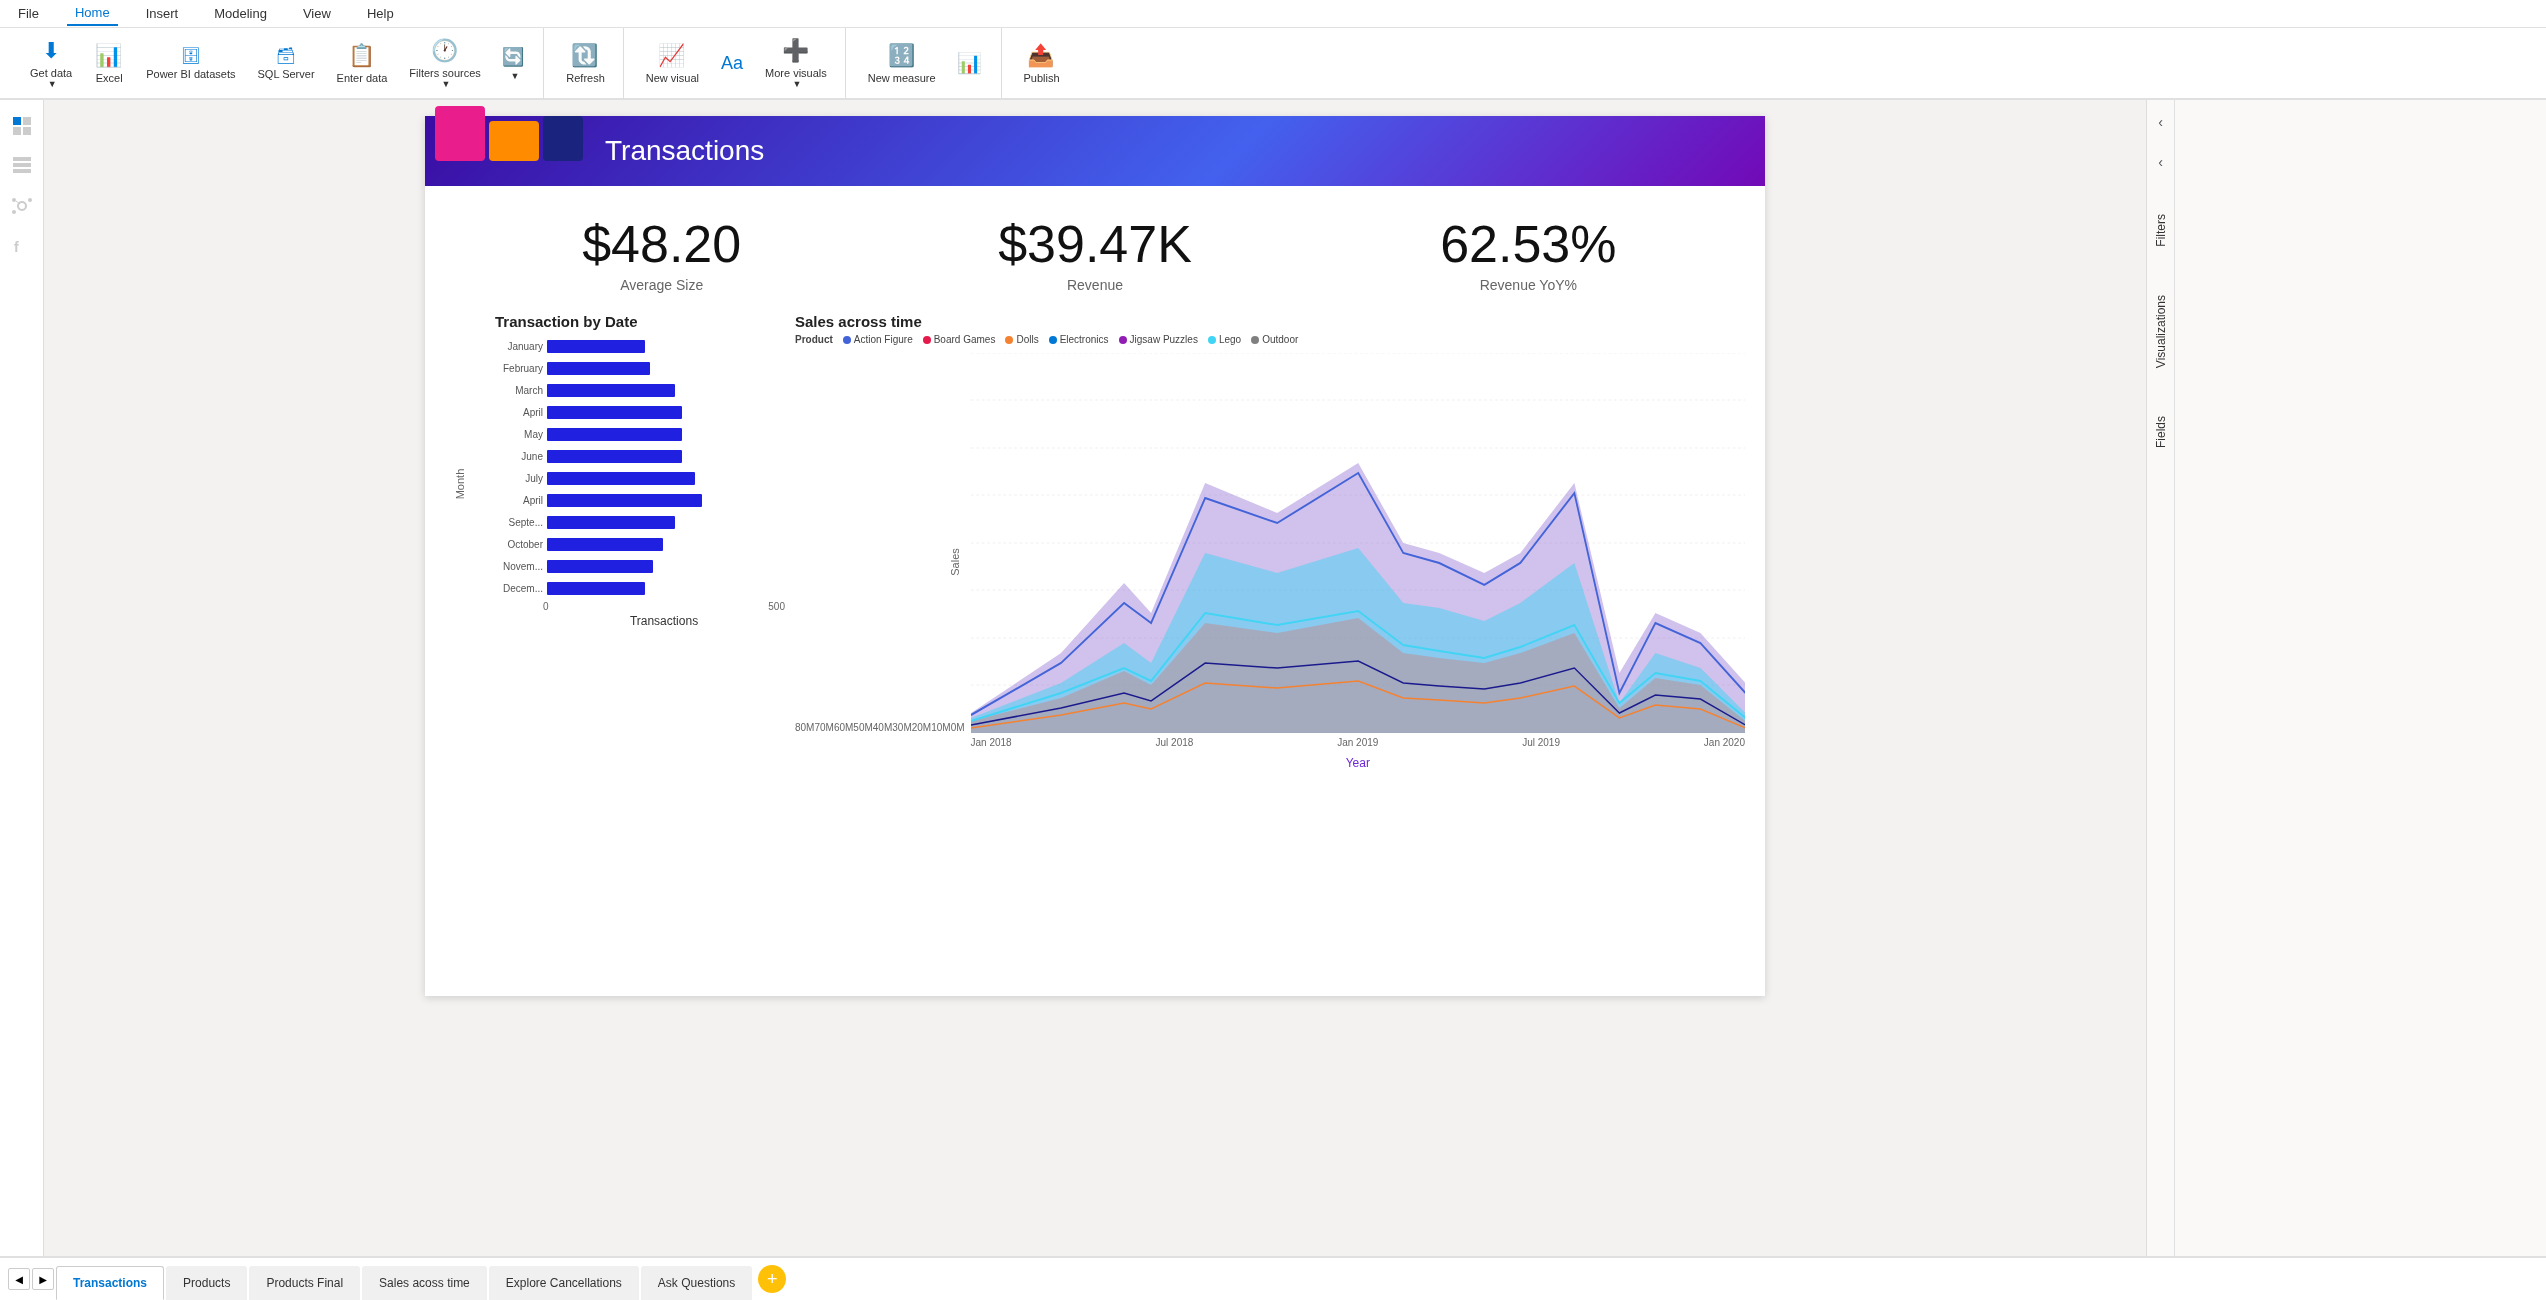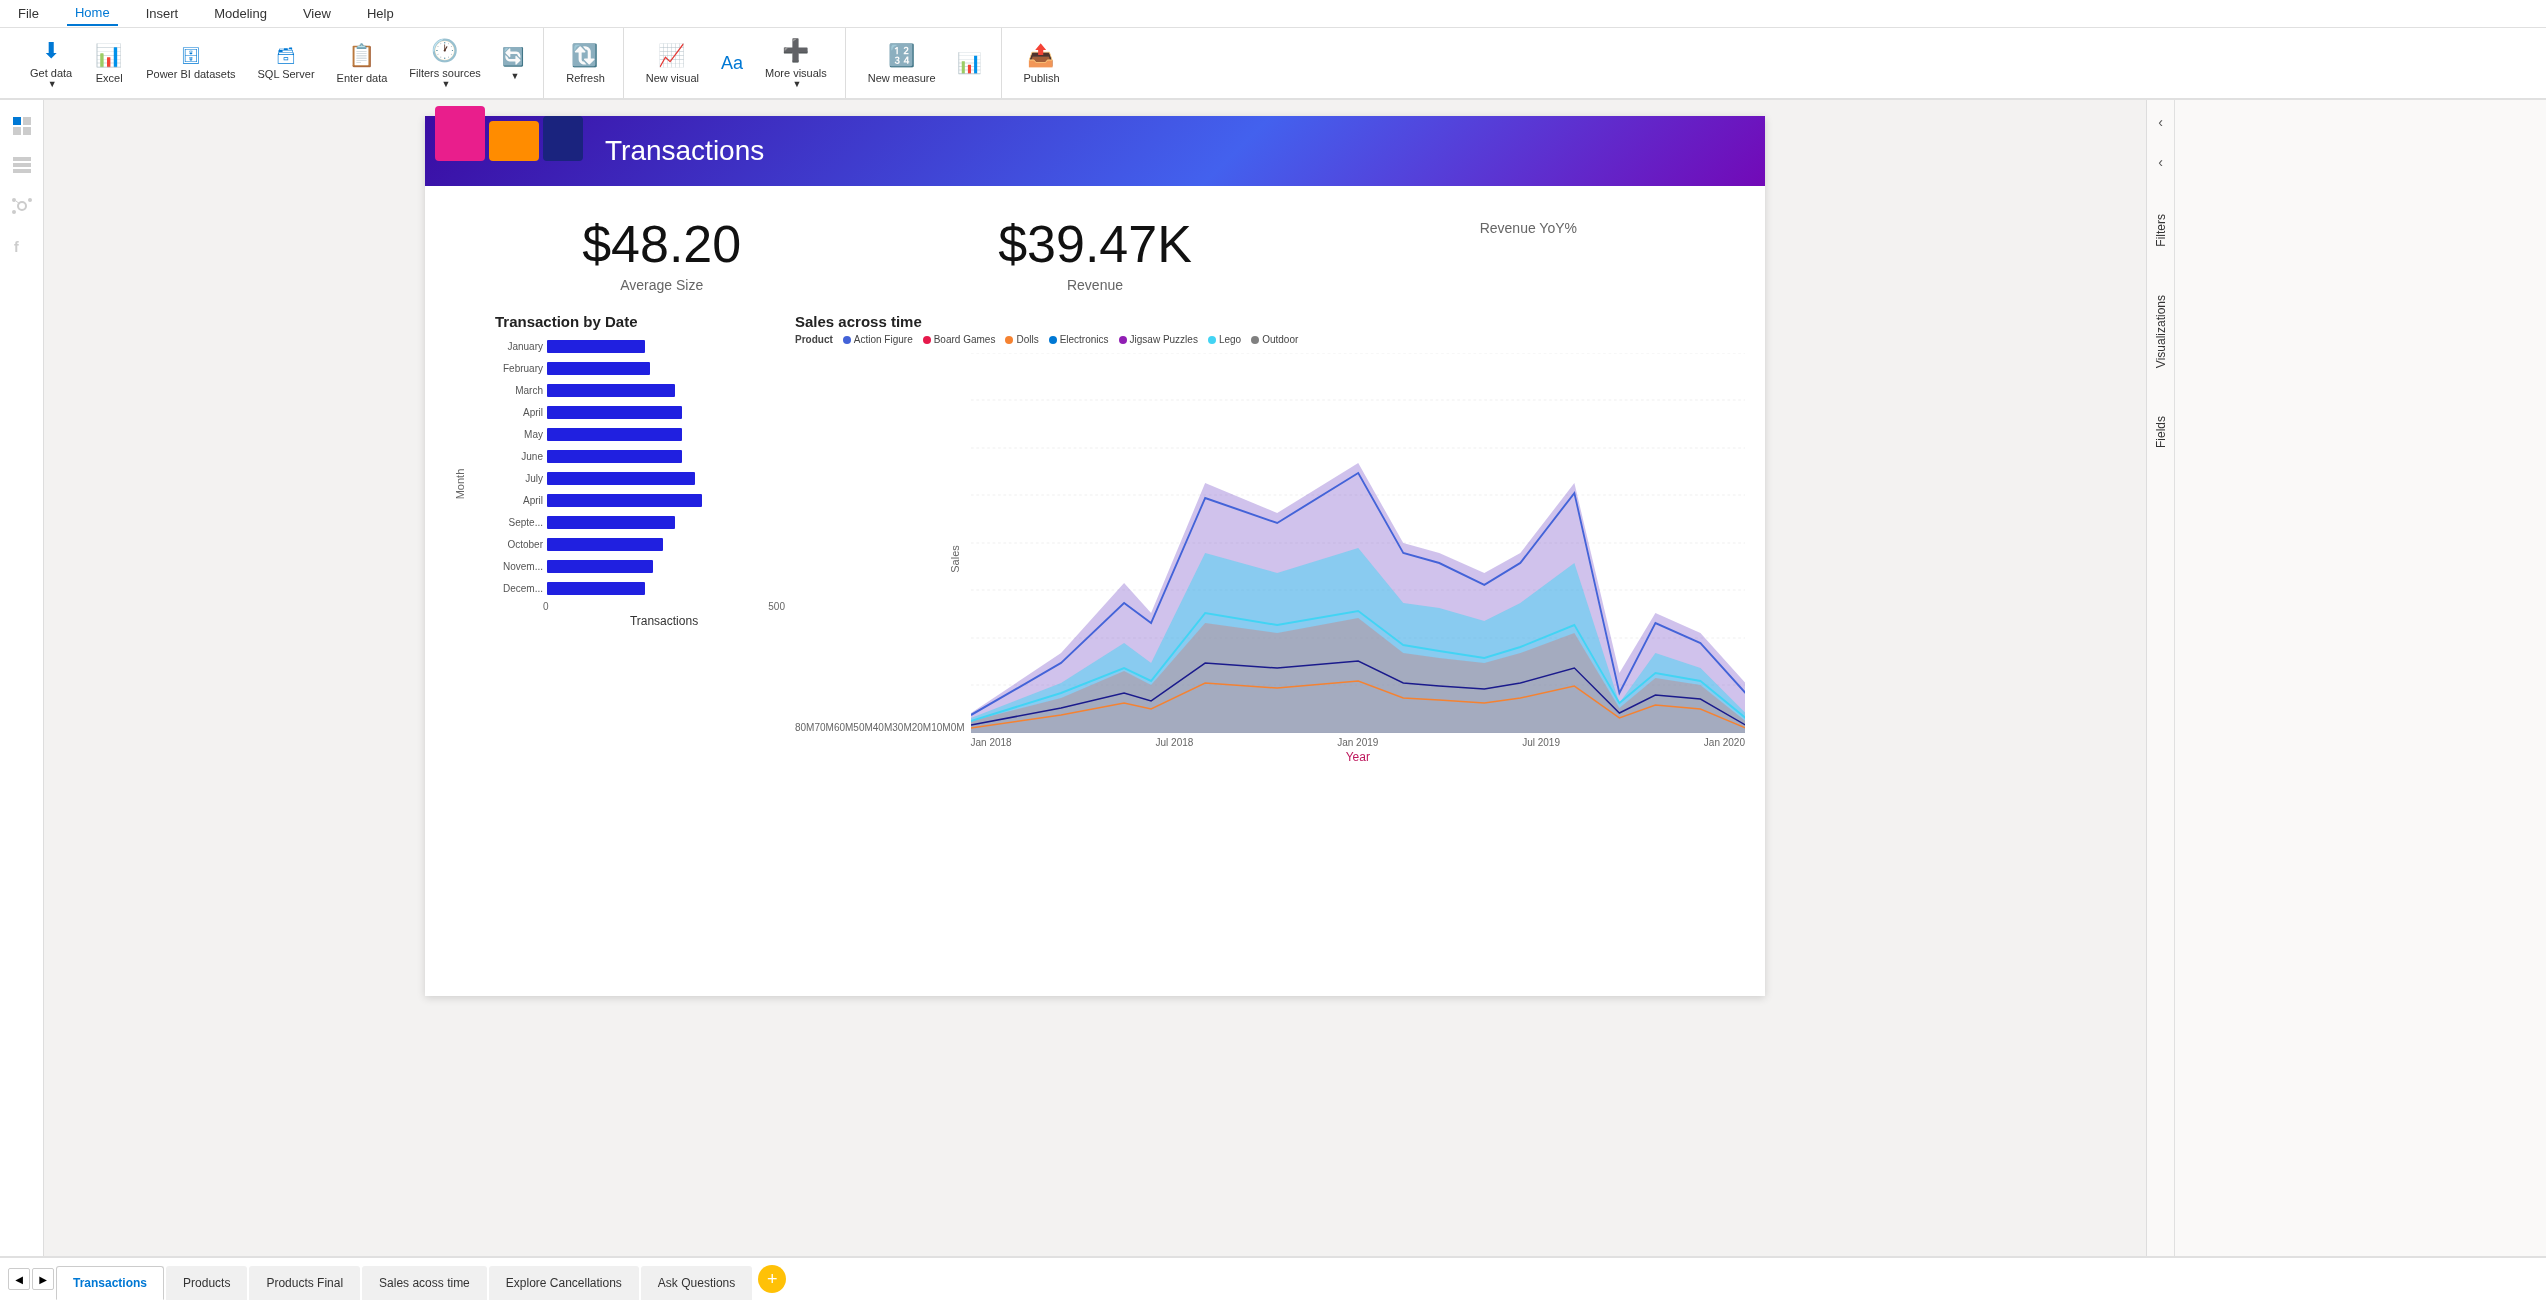--- a/index.html
+++ b/index.html
@@ -445,20 +445,21 @@
       <div class="kpi-row">
         <div class="kpi-card">
           <div class="kpi-value">$48.20</div>
           <div class="kpi-label">Average Size</div>
         </div>
         <div class="kpi-card">
           <div class="kpi-value">$39.47K</div>
           <div class="kpi-label">Revenue</div>
         </div>
         <div class="kpi-card">
+          <div class="kpi-value">62.53%</div>
           <div class="kpi-label">Revenue YoY%</div>
         </div>
       </div>
 
       <div class="charts-row">
 
         <div class="bar-chart-container">
           <div class="chart-title">Transaction by Date</div>
           <div style="display:flex;position:relative;padding-left:30px;">
             <div style="position:absolute;left:0;top:50%;transform:translateY(-50%) rotate(-90deg);font-size:11px;color:#666;white-space:nowrap;">Month</div>
@@ -598,21 +599,21 @@
 
                 <path d="M0,375 L100,362 L170,350 L200,356 L260,330 L340,335 L430,328 L480,345 L520,347 L570,350 L610,345 L670,333 L720,365 L760,352 L810,356 L860,375" fill="none" stroke="#f58231" stroke-width="1.5"></path>
               </svg>
               <div style="display:flex;justify-content:space-between;font-size:10px;color:#666;margin-top:4px;">
                 <span>Jan 2018</span>
                 <span>Jul 2018</span>
                 <span>Jan 2019</span>
                 <span>Jul 2019</span>
                 <span>Jan 2020</span>
               </div>
-              <div style="text-align:center;font-size:12px;color:#be185d;margin-top:2px;">Year</div>
+              <div style="text-align:center;font-size:12px;color:#6d28d9;margin-top:8px;">Year</div>
             </div>
           </div>
         </div>
 
       </div>
 
     </div>
   </div>
 
   <div class="panels-area">

